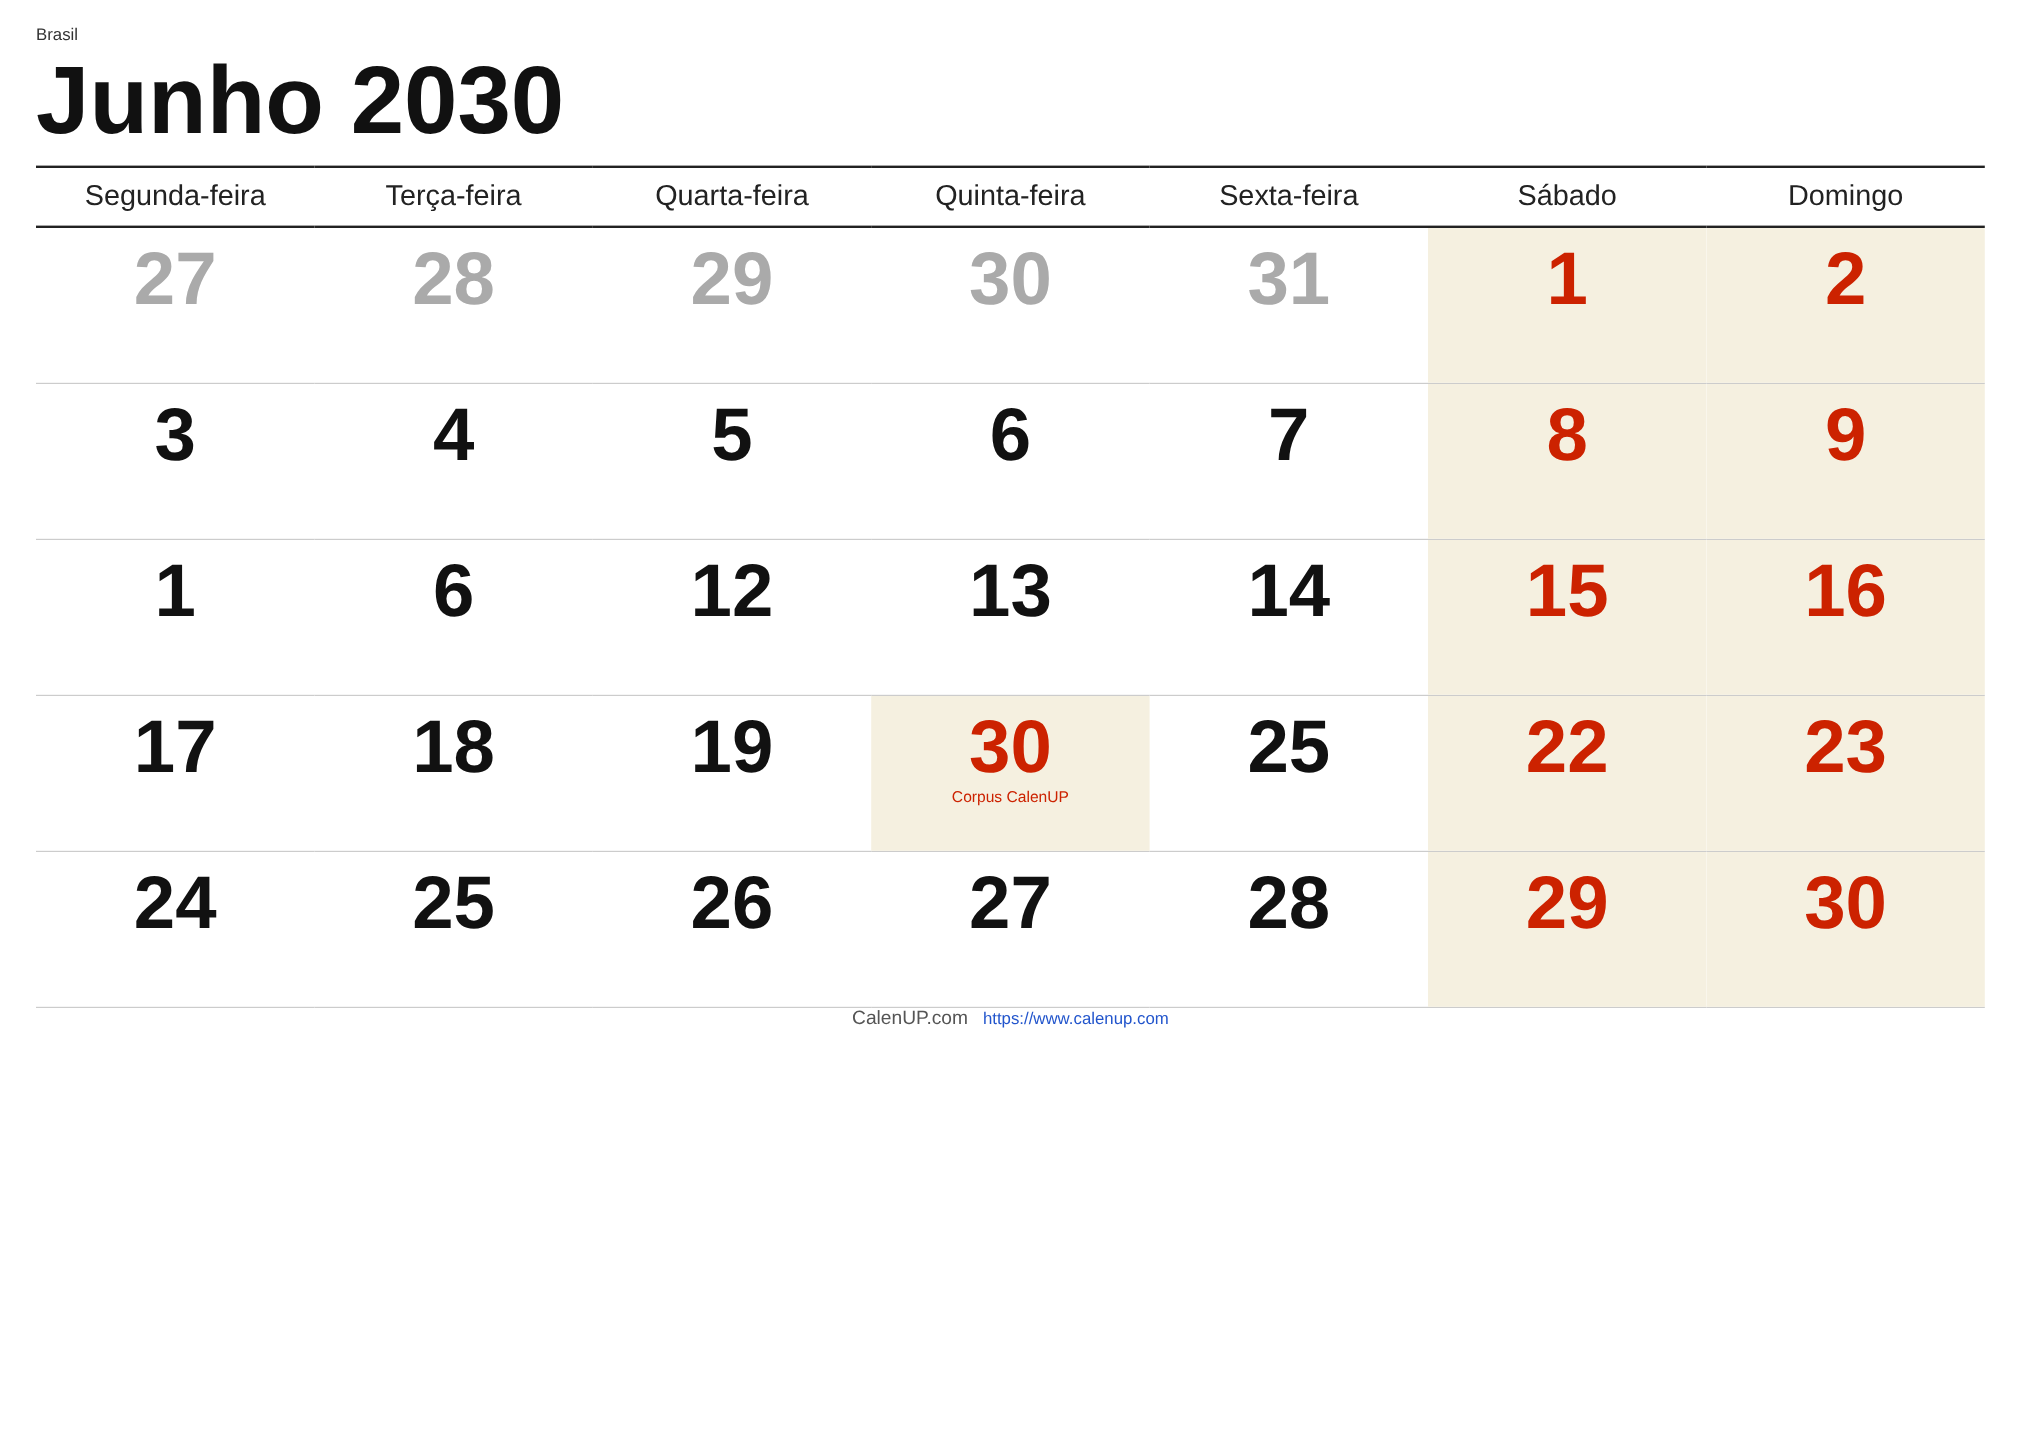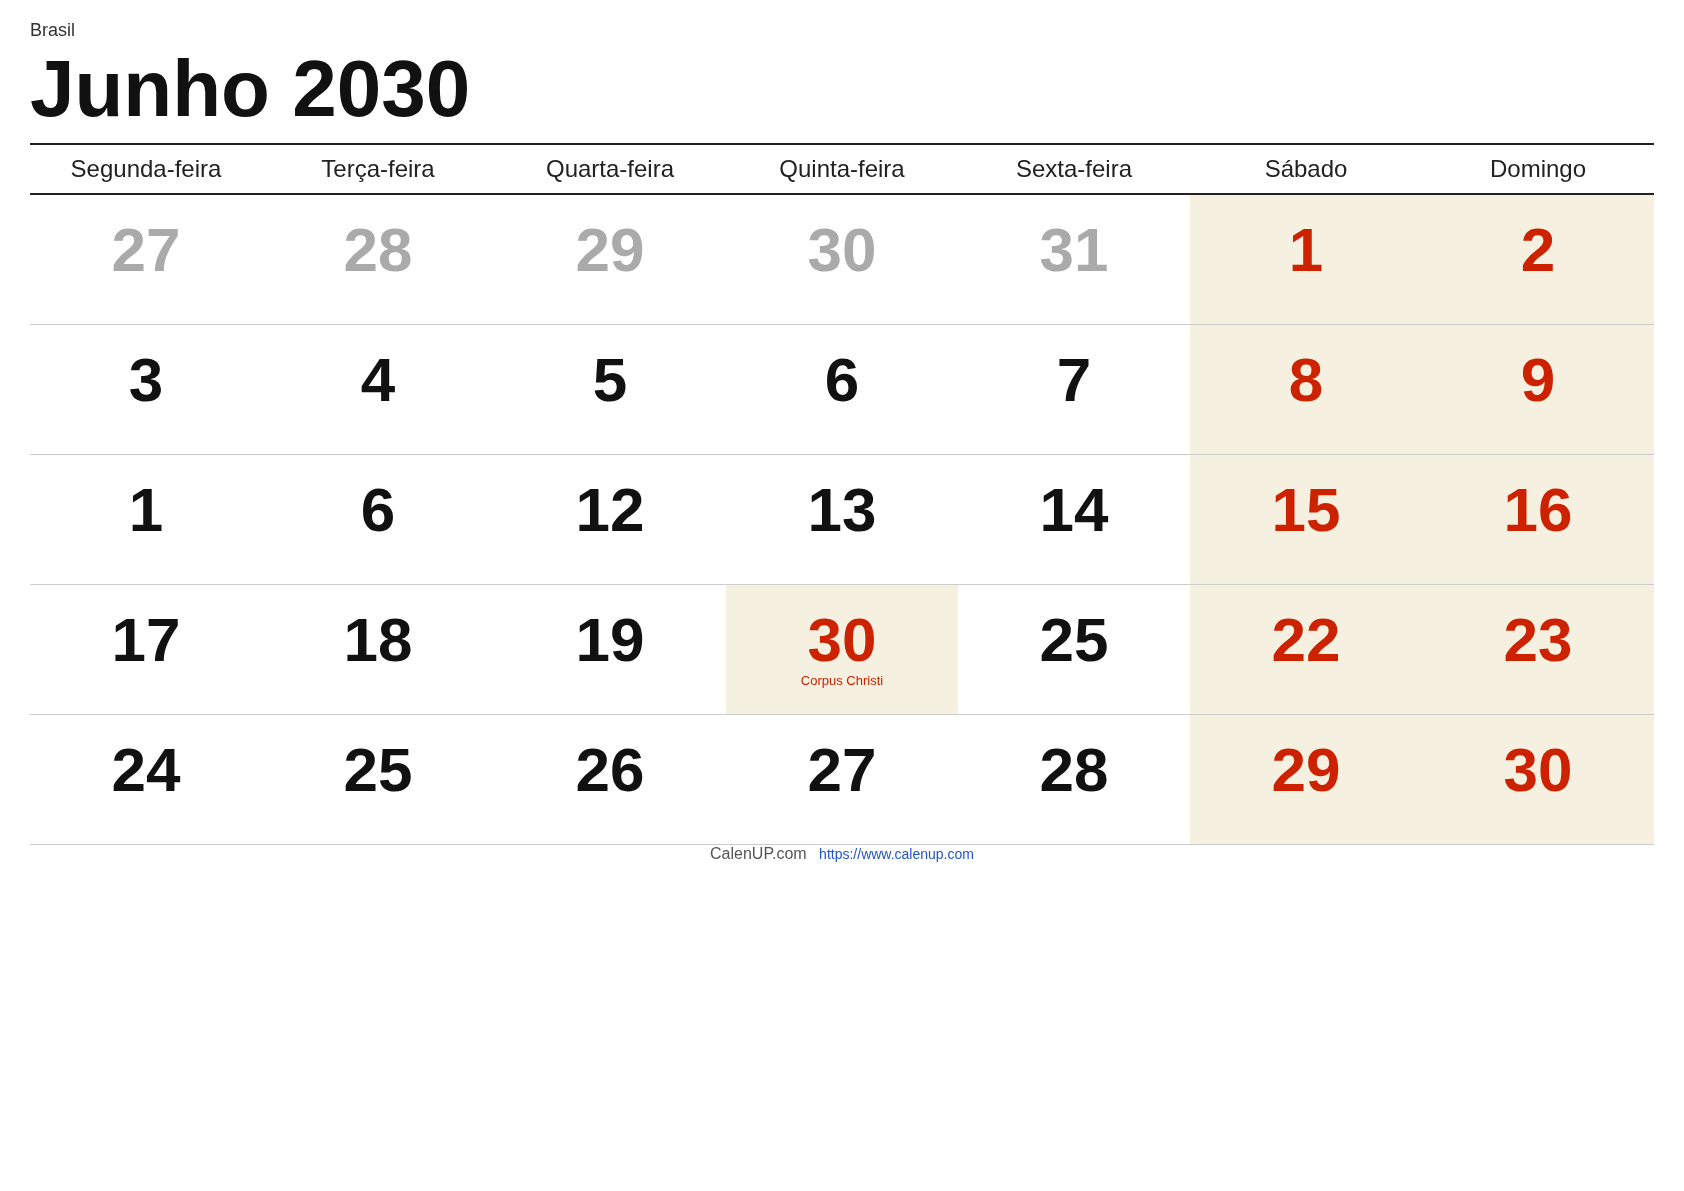--- a/index.html
+++ b/index.html
@@ -10,21 +10,21 @@
 
     body {
       background: #ffffff;
       font-family: Arial, Helvetica, sans-serif;
       width: 1684px;
       min-height: 1191px;
       padding: 20px 30px;
     }
 
     .country-label {
-      font-size: 18px;
+      font-size: 14px;
       color: #333;
       margin-bottom: 4px;
     }
 
     .calendar-title {
       font-size: 80px;
       font-weight: bold;
       color: #111;
       margin-bottom: 10px;
       line-height: 1.1;
@@ -42,21 +42,21 @@
       color: #222;
       text-align: center;
       padding: 10px 5px;
       border-bottom: 2.5px solid #222;
     }
 
     .calendar-table td {
       width: calc(100% / 7);
       height: 130px;
       vertical-align: top;
-      padding: 24px 15px;
+      padding: 12px 15px;
       border-bottom: 1.5px solid #ccc;
       position: relative;
     }
 
     .day-number {
       font-size: 62px;
       font-weight: bold;
       line-height: 1;
       display: block;
     }
@@ -246,21 +246,21 @@
           </div>
         </td>
         <td>
           <div class="day-cell-inner">
             <span class="day-number black">19</span>
           </div>
         </td>
         <td class="weekend-bg">
           <div class="day-cell-inner">
             <span class="day-number red">30</span>
-            <span class="event-label">Corpus Christi</span>
+            <span class="event-label">Corpus CalenUP</span>
           </div>
         </td>
         <td>
           <div class="day-cell-inner">
             <span class="day-number black">25</span>
           </div>
         </td>
         <td class="weekend-bg">
           <div class="day-cell-inner">
             <span class="day-number red">22</span>

